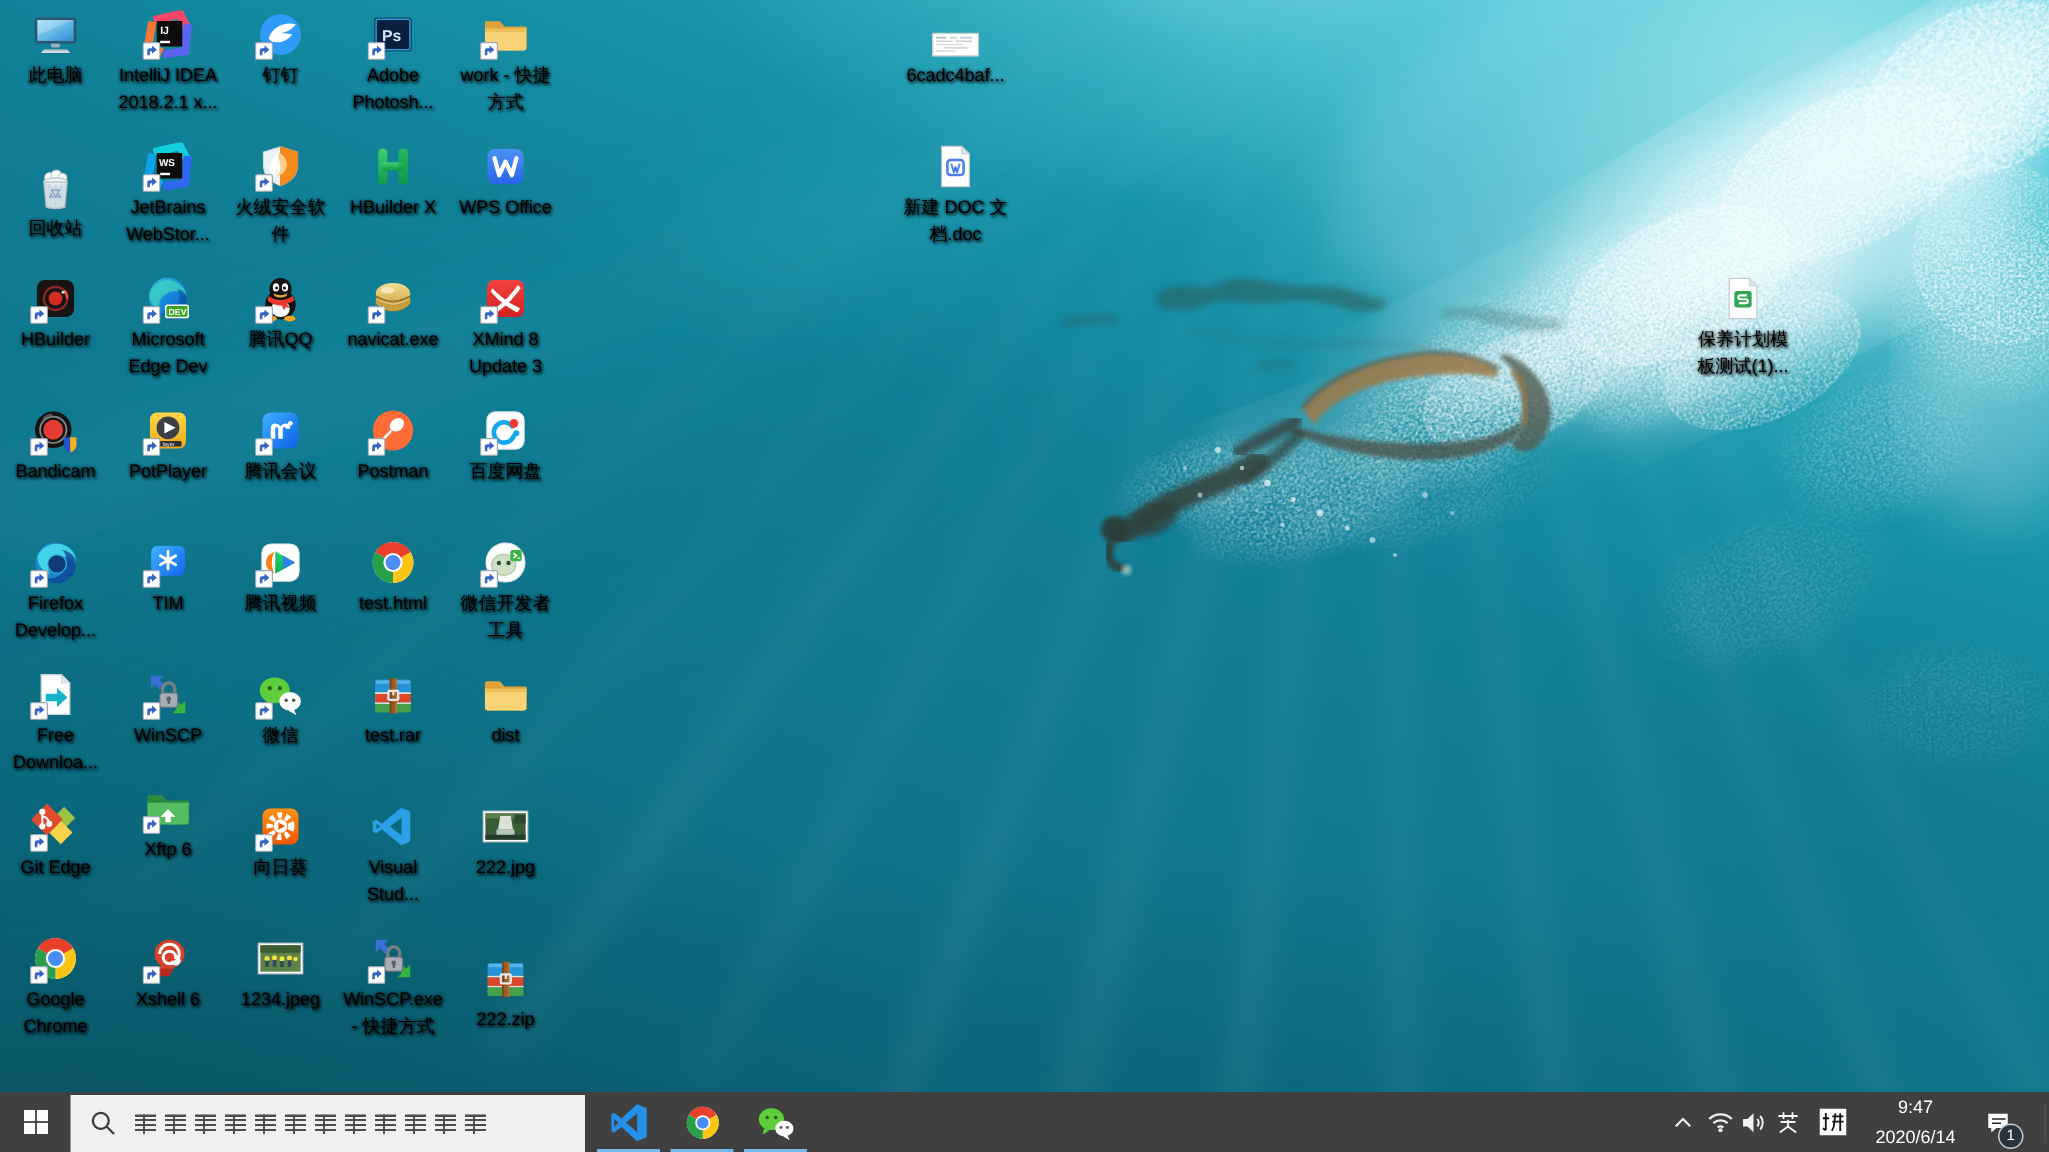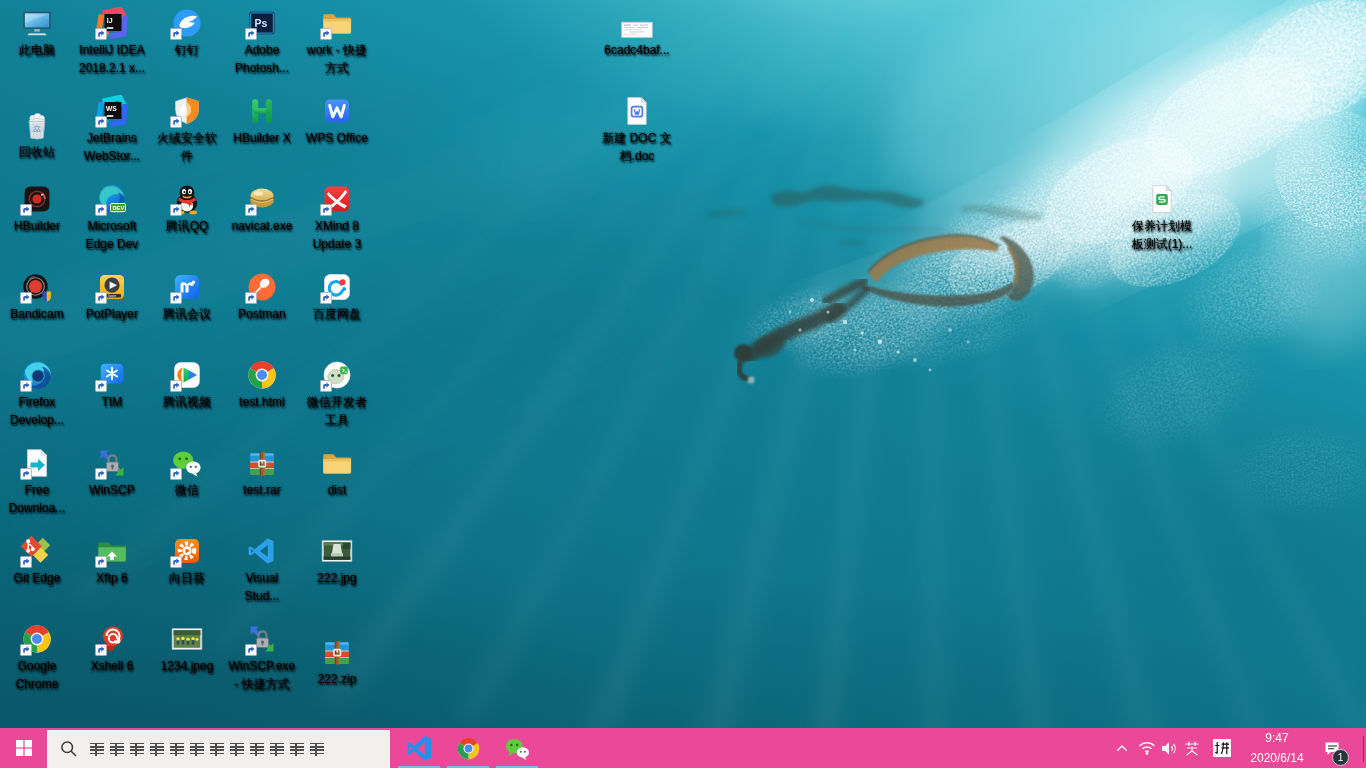--- a/index.html
+++ b/index.html
@@ -745,21 +745,21 @@
               <circle cx="11.8" cy="14.2" r="1.4"></circle>
             </g>
           </svg>
           <svg class="sc" width="12" height="12" viewBox="0 0 12 12">
             <rect x="0.4" y="0.4" width="11.2" height="11.2" rx="1" fill="#fff" stroke="#98a7b2" stroke-width="0.8"></rect>
             <path d="M3.2,8.8 L3.2,5.6 Q3.2,4.1 4.7,4.1 L6.3,4.1 L6.3,2.4 L9.6,5.1 L6.3,7.8 L6.3,6.1 L5.4,6.1 Q4.9,6.1 4.9,6.9 L4.9,8.8 Z" fill="#3565c0"></path>
           </svg>
         </div>
         <div class="lb">Git Edge</div>
       </div>
-<div class="cell" style="left:74px;top:535px">
+<div class="cell" style="left:74px;top:523px">
         <div class="ic">
           <svg class="m" width="32" height="32" viewBox="0 0 32 32">
             <path d="M3,7.2 h9.3 l3,3.4 H29 a1.2,1.2 0 0 1 1.2,1.2 V25 a1.6,1.6 0 0 1 -1.6,1.6 H4 A1.7,1.7 0 0 1 2.3,25 V8.9 A1.7,1.7 0 0 1 3,7.2 Z" fill="#2e8a3e"></path>
 <path d="M2.3,12.2 H29.8 V25 a1.6,1.6 0 0 1 -1.6,1.6 H4 A1.7,1.7 0 0 1 2.3,25 Z" fill="#55bc62"></path>
 <path d="M11,21.5 l5,-5 5,5 h-3.2 v3.6 h-3.6 v-3.6 Z" fill="#fff"></path>
           </svg>
           <svg class="sc" width="12" height="12" viewBox="0 0 12 12">
             <rect x="0.4" y="0.4" width="11.2" height="11.2" rx="1" fill="#fff" stroke="#98a7b2" stroke-width="0.8"></rect>
             <path d="M3.2,8.8 L3.2,5.6 Q3.2,4.1 4.7,4.1 L6.3,4.1 L6.3,2.4 L9.6,5.1 L6.3,7.8 L6.3,6.1 L5.4,6.1 Q4.9,6.1 4.9,6.9 L4.9,8.8 Z" fill="#3565c0"></path>
           </svg>
@@ -867,21 +867,21 @@
       </div>
 <div class="cell" style="left:299px;top:636px">
         <div class="ic">
           <svg class="m" width="32" height="32" viewBox="0 0 32 32">
             <use href="#rar"></use>
           </svg>
         </div>
         <div class="lb">222.zip</div>
       </div>
 </div>
-    <div id="bar" style="position:absolute;left:0;top:728px;width:1366px;height:40px;background:#ec4899;">
+    <div id="bar" style="position:absolute;left:0;top:728px;width:1366px;height:40px;background:#404040;">
 <svg width="16" height="16" viewBox="0 0 16 16" style="position:absolute;left:16px;top:12px;">
 <g fill="#fdfdfd">
           <rect x="0" y="0" width="7.4" height="7.4"></rect>
           <rect x="8.6" y="0" width="7.4" height="7.4"></rect>
           <rect x="0" y="8.6" width="7.4" height="7.4"></rect>
           <rect x="8.6" y="8.6" width="7.4" height="7.4"></rect>
         </g>
       </svg>
 <div style="position:absolute;left:47px;top:2px;width:343px;height:38px;background:#f1f0ef;"></div>
 <svg width="18" height="18" viewBox="0 0 18 18" style="position:absolute;left:60px;top:12px;">

